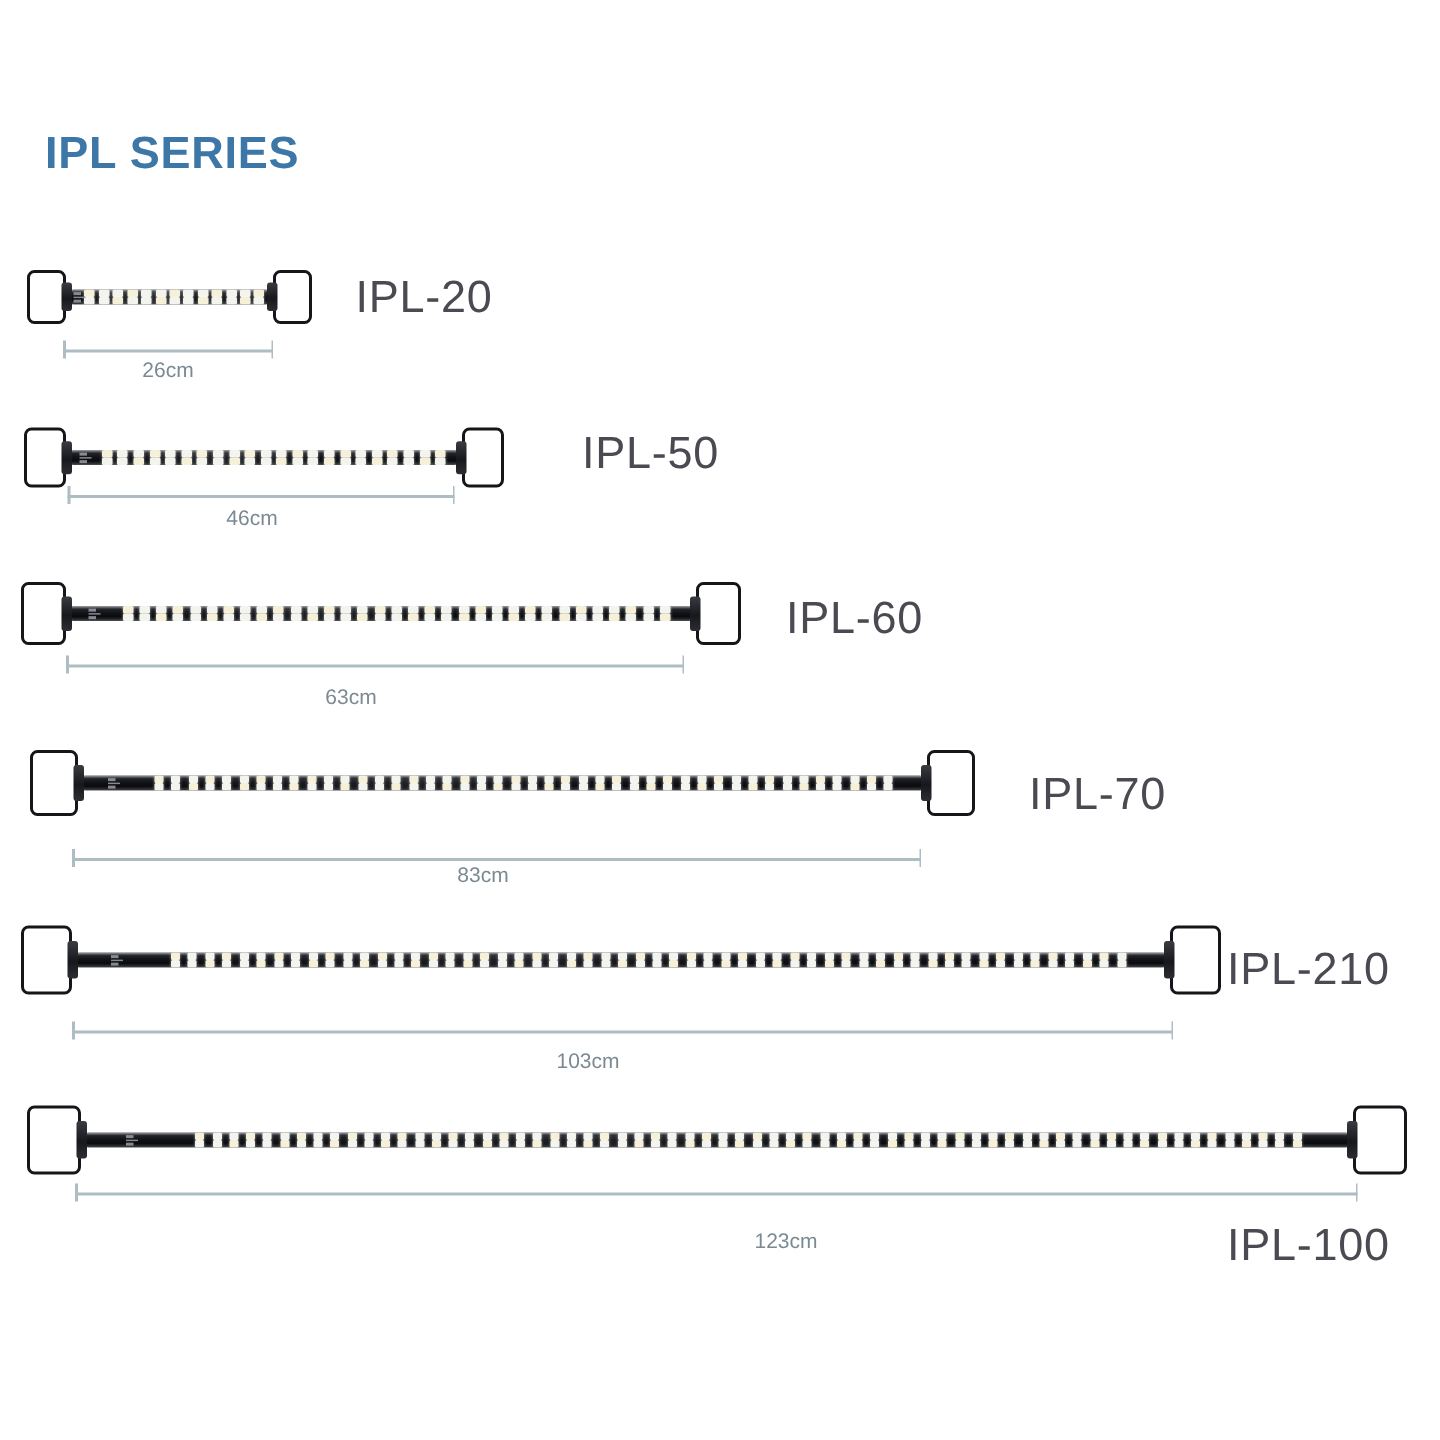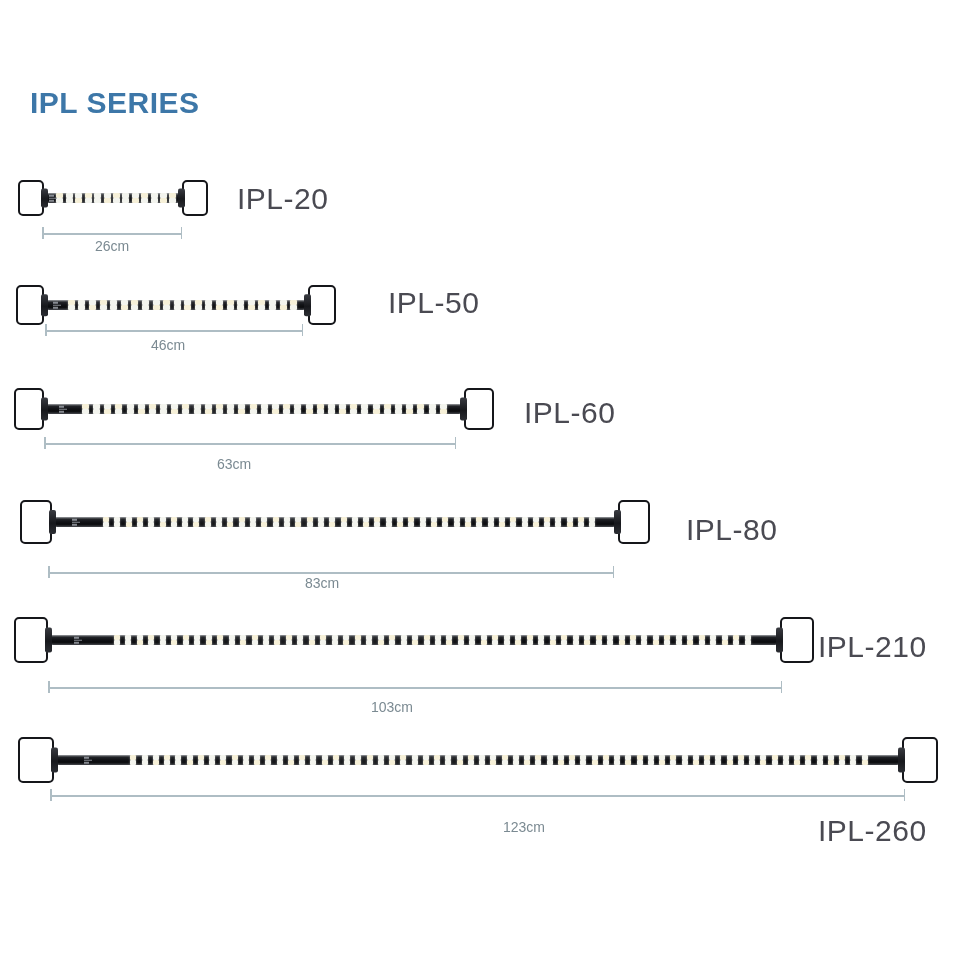--- a/index.html
+++ b/index.html
@@ -511,21 +511,21 @@
           </div>
         </div>
         <div class="bracket bracket-right" style="width: 32px; height: 44px;"></div>
       </div>
       <div class="dimension" style="left: 48px; top: 566px; width: 566px;">
         <div class="dim-line"></div>
         <div class="dim-tick start"></div>
         <div class="dim-tick end"></div>
       </div>
       <div class="dim-label" style="left: 322px; top: 575px;">83cm</div>
-      <div class="product-label" style="left: 686px; top: 513px;">IPL-80</div>
+      <div class="product-label" style="left: 686px; top: 513px;">IPL-70</div>
     </div>
     <div class="product-row">
       <div class="fixture" style="left: 14px; top: 613px; width: 800px; height: 54px;">
         <div class="bracket bracket-left" style="width: 34px; height: 46px;"></div>
         <div class="body">
           <div class="markings">
             <i style="width: 5px; height: 1.5px;"></i>
             <i style="width: 8px; height: 1.5px;"></i>
             <i style="width: 5px; height: 1.5px;"></i>
           </div>
@@ -807,15 +807,15 @@
           </div>
         </div>
         <div class="bracket bracket-right" style="width: 36px; height: 46px;"></div>
       </div>
       <div class="dimension" style="left: 50px; top: 789px; width: 855px;">
         <div class="dim-line"></div>
         <div class="dim-tick start"></div>
         <div class="dim-tick end"></div>
       </div>
       <div class="dim-label" style="left: 524px; top: 819px;">123cm</div>
-      <div class="product-label" style="left: 818px; top: 814px;">IPL-260</div>
+      <div class="product-label" style="left: 818px; top: 814px;">IPL-100</div>
     </div>
   </div>
 
 </body></html>

